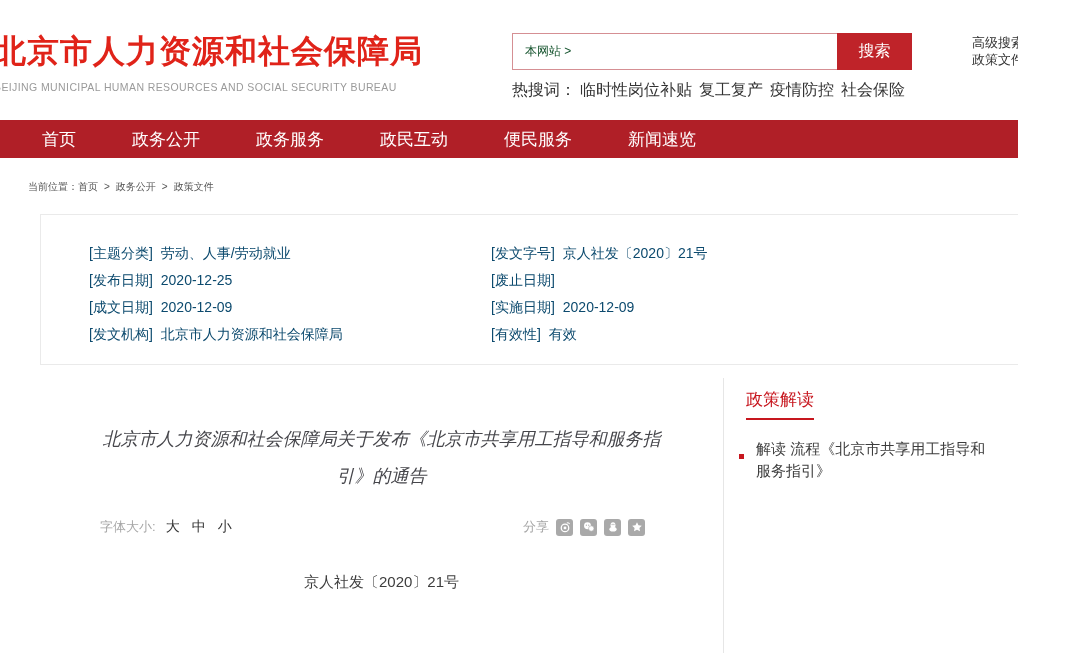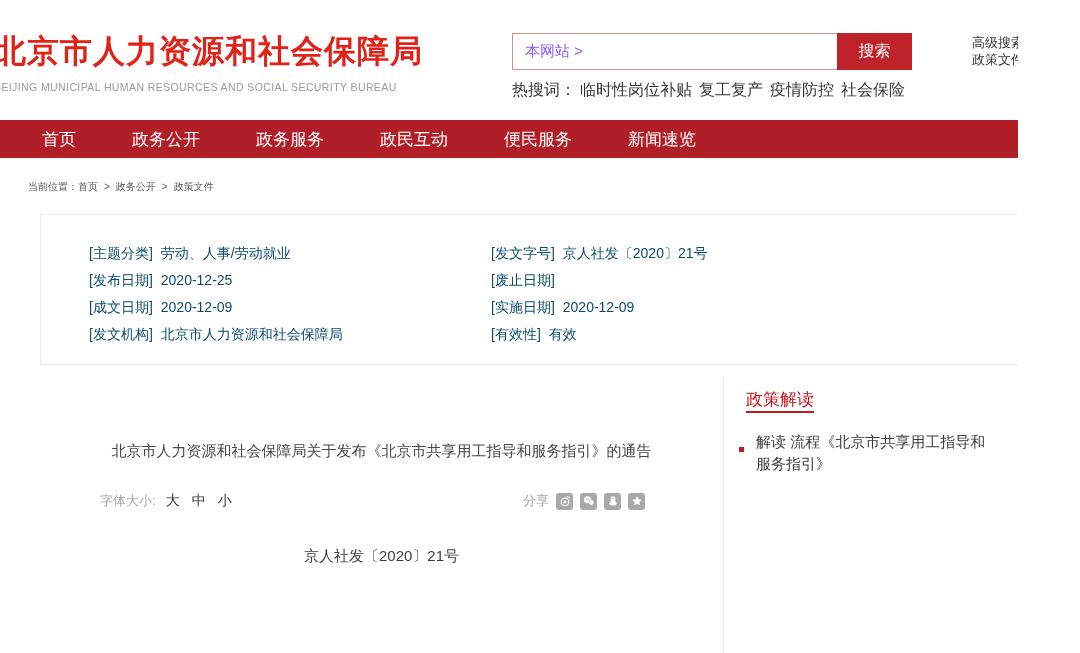--- a/index.html
+++ b/index.html
@@ -8,21 +8,21 @@
   .page { position:relative; width:1018px; height:653px; background:#fff; overflow:hidden; }
 
   
   .site-header { position:absolute; top:0; left:0; width:1080px; height:120px; background:#fff; }
   .logo { position:absolute; left:-6px; top:30px; text-decoration:none; display:block; }
   .logo-cn { font-size:32px; font-weight:bold; color:#e02319; letter-spacing:1px; white-space:nowrap; }
   .logo-en { margin-top:7px; font-size:10.5px; color:#9a9a9a; letter-spacing:0.4px; white-space:nowrap; }
 
   .search-area { position:absolute; left:512px; top:33px; width:400px; }
   .search-box { position:relative; width:400px; height:37px; border:1px solid #d58f93; background:#fff; display:flex; align-items:center; }
-  .scope { padding-left:12px; font-size:15px; color:#8b5cf6; cursor:pointer; white-space:nowrap; }
+  .scope { padding-left:12px; font-size:12px; color:#14532d; cursor:pointer; white-space:nowrap; }
   .search-input { flex:1; height:100%; border:none; outline:none; font-size:14px; color:#333; background:transparent; min-width:0; }
   .search-btn { position:absolute; right:-1px; top:-1px; height:37px; width:75px; background:#bf2329; color:#fff; border:none; font-size:16px; cursor:pointer; font-family:inherit; }
   .hot-words { margin-top:10px; font-size:16px; color:#333; white-space:nowrap; }
   .hot-words .hot-label { color:#333; margin-right:4px; }
   .hot-words a { color:#333; text-decoration:none; margin-right:7px; cursor:pointer; }
 
   .adv-links { position:absolute; left:972px; top:34px; font-size:13px; color:#333; line-height:17px; }
   .adv-links a { display:block; color:#333; text-decoration:none; cursor:pointer; }
 
   .seal { position:absolute; left:1028px; top:27px; width:48px; text-decoration:none; display:block; cursor:pointer; }
@@ -44,34 +44,34 @@
   
   .meta-box { position:absolute; left:40px; top:214px; width:983px; height:151px; border:1px solid #eaeaea; background:#fff; display:flex; padding-top:25px; }
   .meta-col { width:450px; padding-left:48px; }
   .meta-col.right { width:auto; padding-left:0; }
   .meta-row { font-size:14px; color:#0c4a6e; line-height:27px; white-space:nowrap; }
   .meta-label { margin-right:8px; }
 
   
   .lower { position:absolute; left:40px; top:378px; width:1040px; height:275px; display:flex; }
   .content { width:683px; }
-  .article-title { margin:54px auto 0; width:592px; font-size:15px; font-weight:500; color:#46464b; line-height:37px; text-align:center; }
+  .article-title { margin:43px auto 0; width:592px; font-size:18px; font-weight:500; color:#46464b; line-height:37px; text-align:center;font-style:italic; }
   .tools { margin-top:22px; padding:0 78px 0 60px; display:flex; justify-content:space-between; align-items:center; height:20px; }
   .font-size-ctl { display:flex; align-items:flex-start; }
   .font-size-ctl .lbl { font-size:13px; color:#a6a6a6; margin-right:10px; }
   .font-size-ctl a { font-size:14px; color:#333; text-decoration:none; margin-right:12px; cursor:pointer; }
   .share-ctl { display:flex; align-items:center; }
   .share-ctl .lbl { font-size:13px; color:#a6a6a6; }
   .share-icon { width:17px; height:17px; border-radius:3px; background:#a9a9a9; margin-left:7px; display:flex; align-items:center; justify-content:center; cursor:pointer; }
   .share-icon svg { width:12px; height:12px; display:block; }
   .doc-number { margin-top:36px; text-align:center; font-size:15px; color:#3d3d3d; }
 
   
   .sidebar { flex:1; border-left:1px solid #e6e6e6; padding:10px 30px 0 15px; }
-  .sidebar-title { display:inline-block; margin-left:7px; font-size:17px; font-weight:500; color:#c7161e; padding-bottom:0; border-bottom:2px solid #c7161e; }
+  .sidebar-title { display:inline-block; margin-left:7px; font-size:17px; font-weight:500; color:#c7161e; padding-bottom:7px; border-bottom:2px solid #c7161e; }
   .sidebar-list { list-style:none; margin-top:18px; }
   .sidebar-item { position:relative; padding-left:17px; max-width:252px; }
   .sidebar-item a { font-size:15px; color:#3d3d3d; text-decoration:none; line-height:22px; cursor:pointer; }
   .bullet { position:absolute; left:0; top:16px; width:5px; height:5px; background:#c7161e; }
 </style>
 </head>
 <body>
 
 <div class="page">
 

